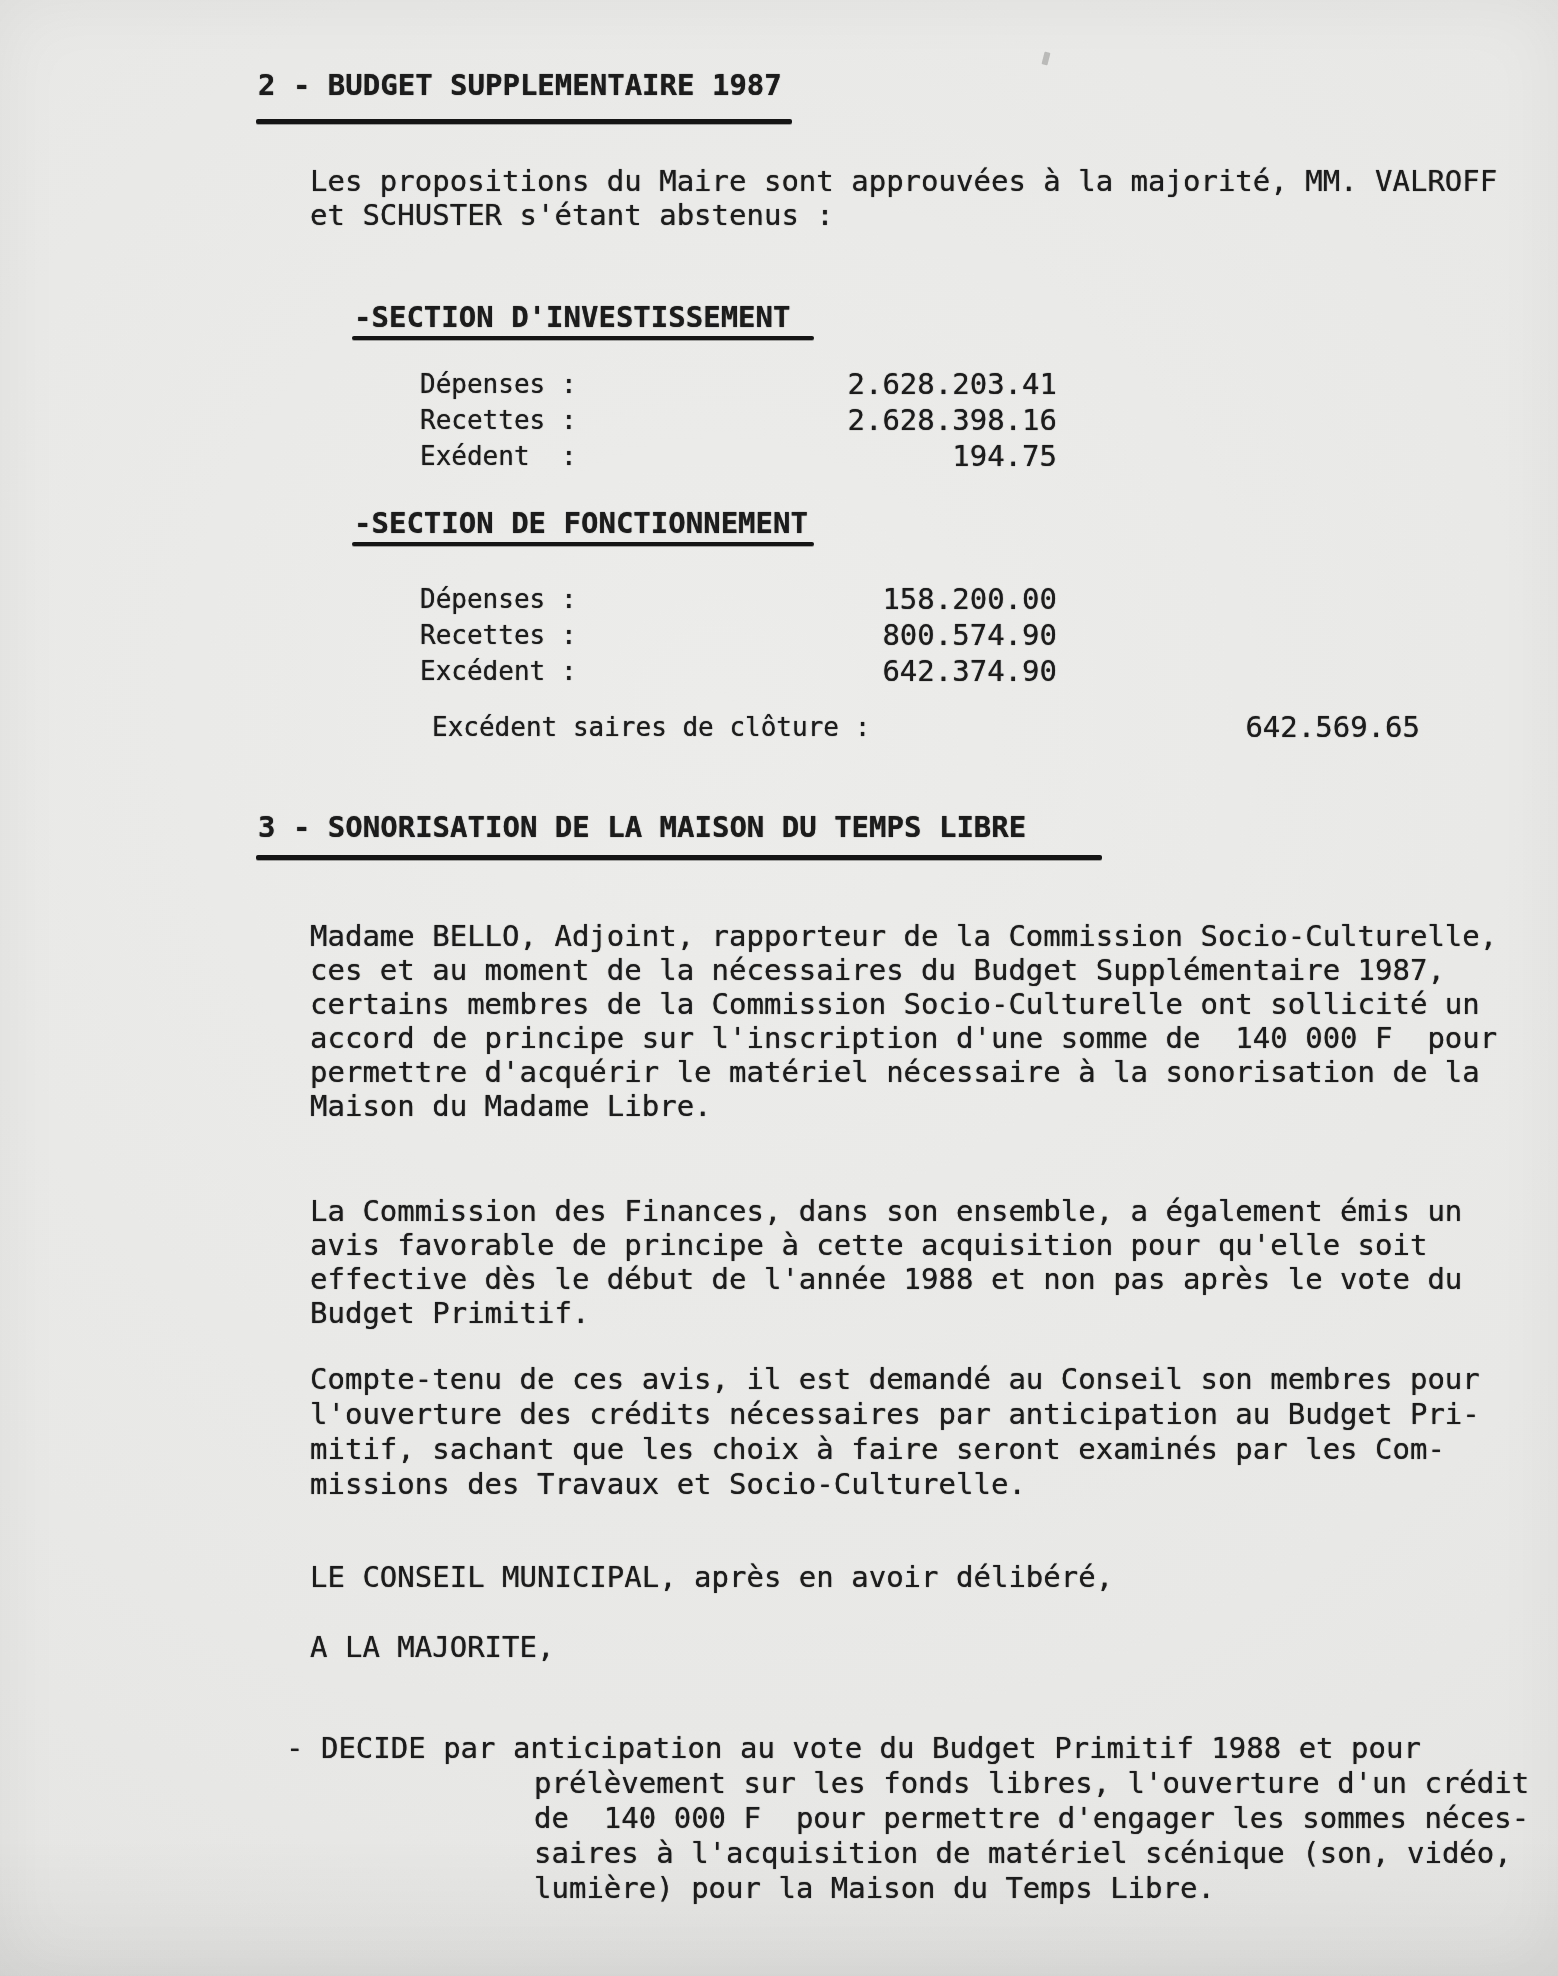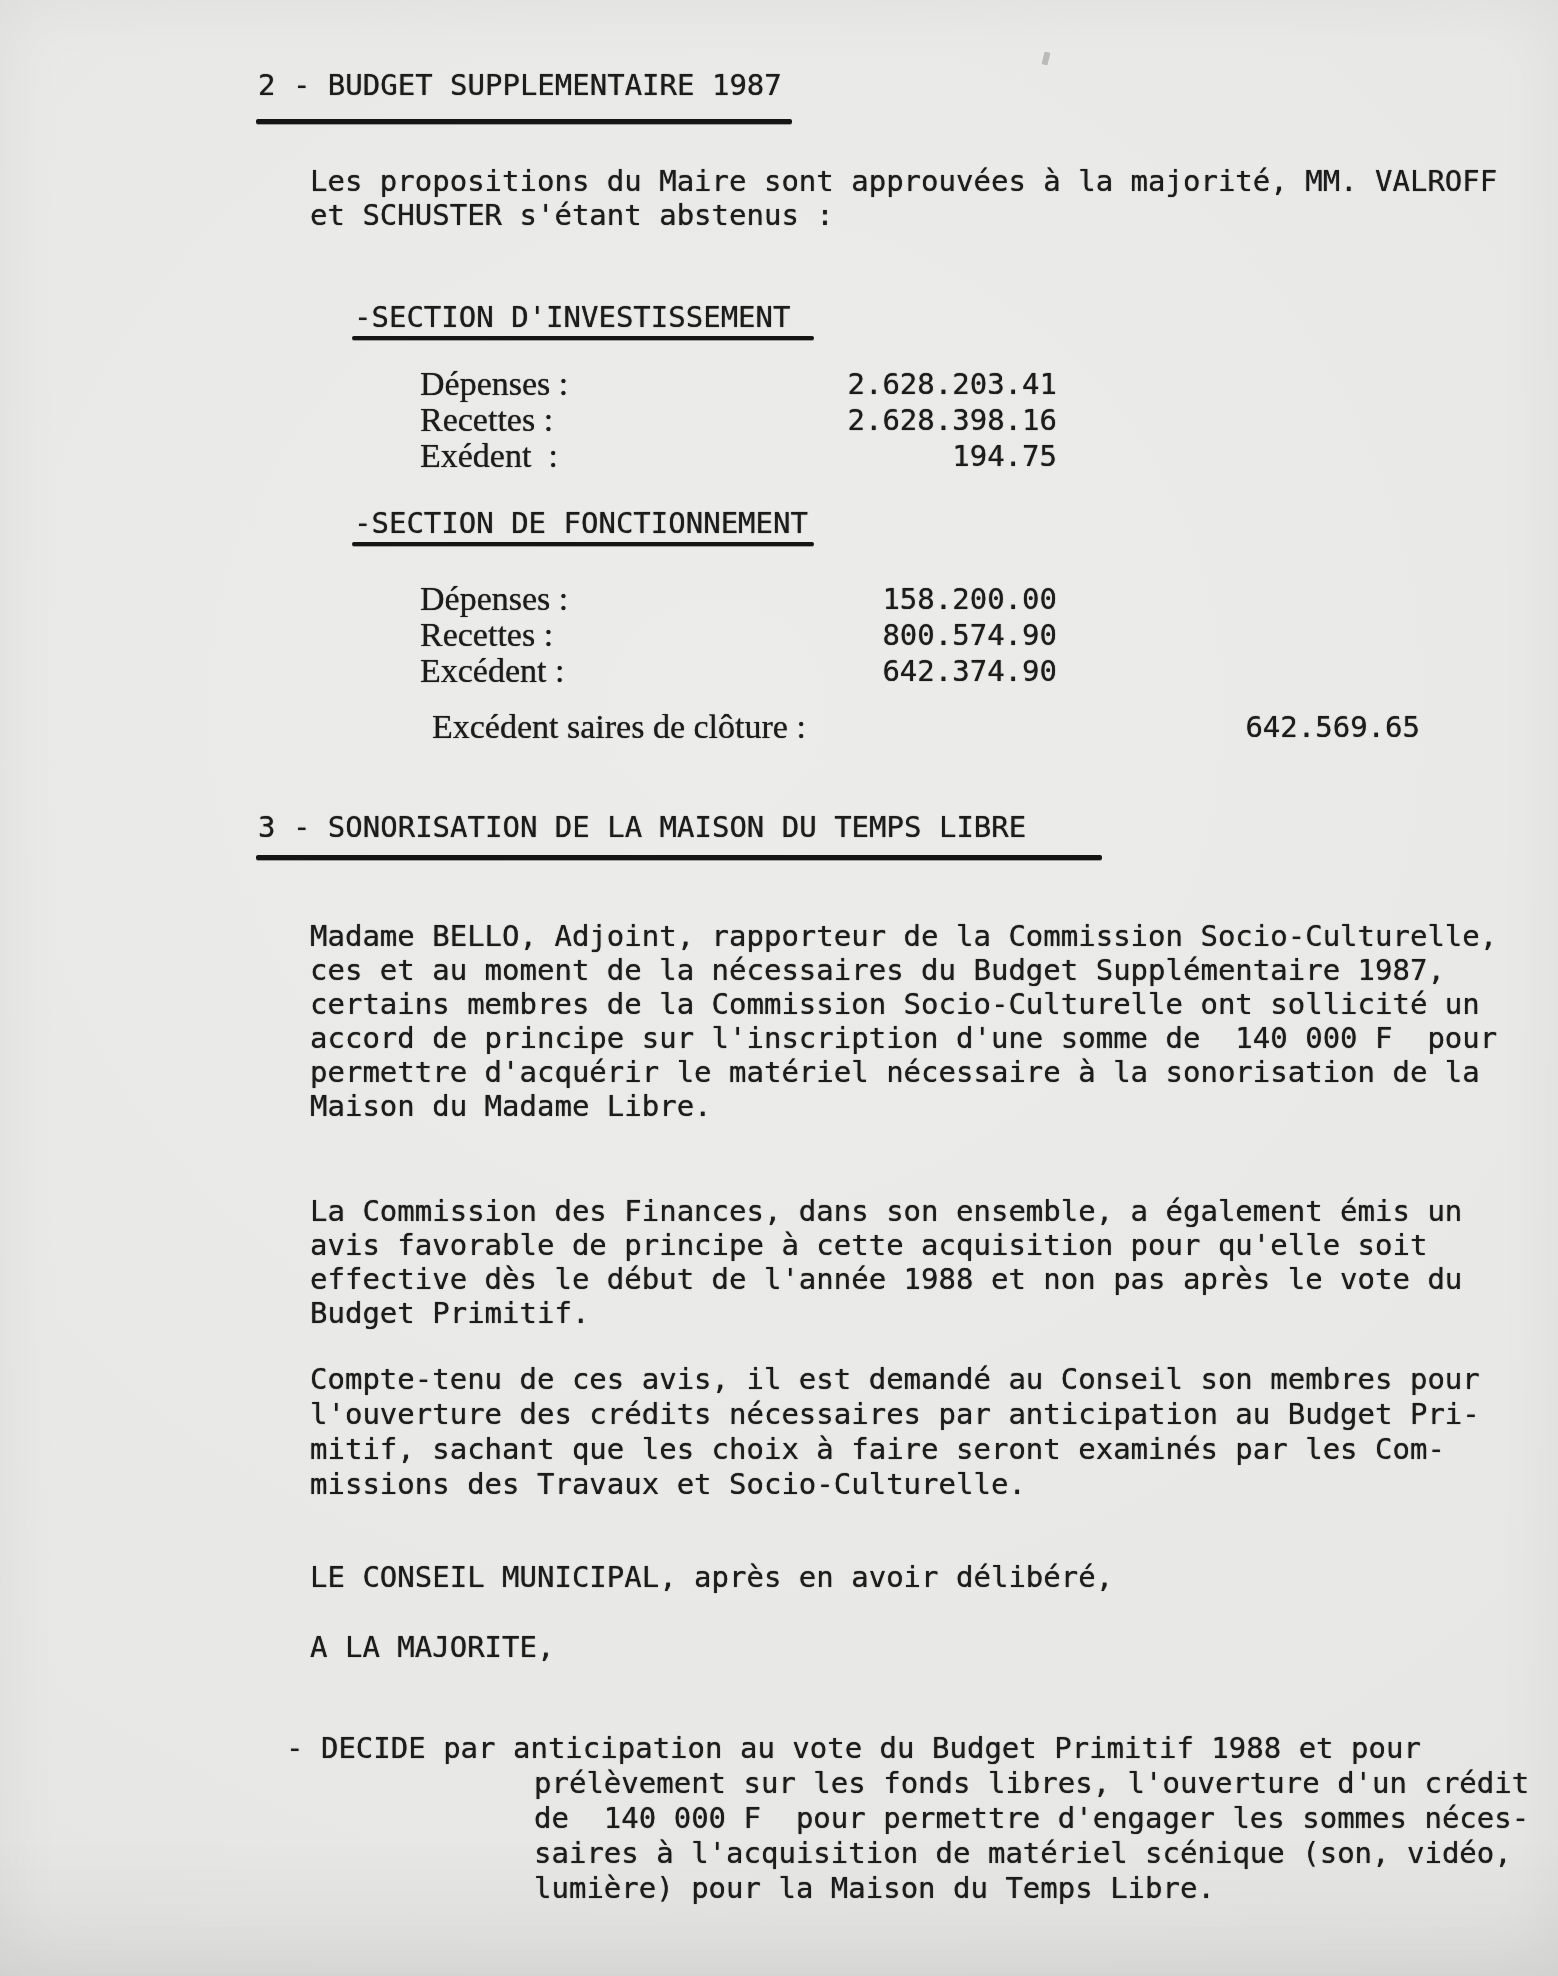--- a/index.html
+++ b/index.html
@@ -16,39 +16,39 @@
     color:#1c1c1c;
   }
   .t{
     position:absolute;
     white-space:pre;
     font-size:29px;
     line-height:34px;
     letter-spacing:0;
     text-shadow:0 0 1px rgba(25,25,25,0.85);
   }
-  .hd{font-weight:normal;}
+  .hd{font-weight:bold;}
   .rule{
     position:absolute;
     background:#151515;
     border-radius:2px;
     box-shadow:0 1px 0 rgba(21,21,21,0.35);
   }
   .para{position:absolute;}
   .para .pl{
     white-space:pre;
     font-size:29px;
     height:34px;line-height:34px;
     text-shadow:0 0 1px rgba(25,25,25,0.85);
   }
   .para.lh35 .pl{height:35px;line-height:35px;}
   .row{position:absolute;left:0;width:100%;height:34px;}
   .row .lbl{
     position:absolute;left:420px;white-space:pre;
-    font-size:34px;line-height:34px;text-shadow:0 0 1px rgba(25,25,25,0.85);font-family:Liberation Serif, serif;
+    font-size:26px;line-height:34px;text-shadow:0 0 1px rgba(25,25,25,0.85);
   }
   .row .val{
     position:absolute;right:501px;white-space:pre;text-align:left;
     font-size:29px;line-height:34px;text-shadow:0 0 1px rgba(25,25,25,0.85);
   }
   .row .val.far{right:138px;}
   .row .lbl.closing{left:432px;}
   .artifact{
     position:absolute;
     background:rgba(45,45,45,0.55);

